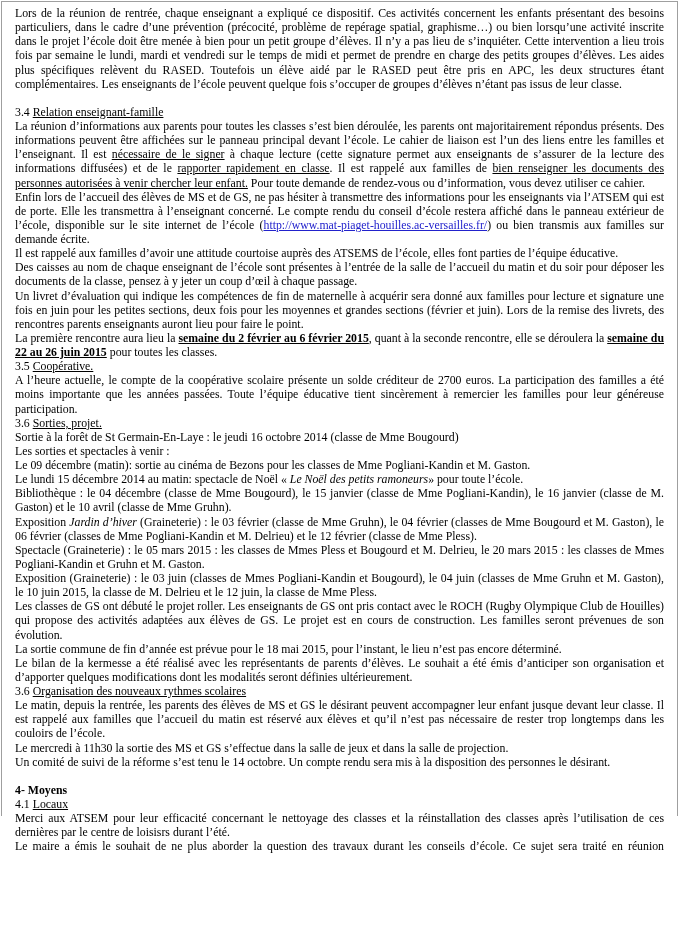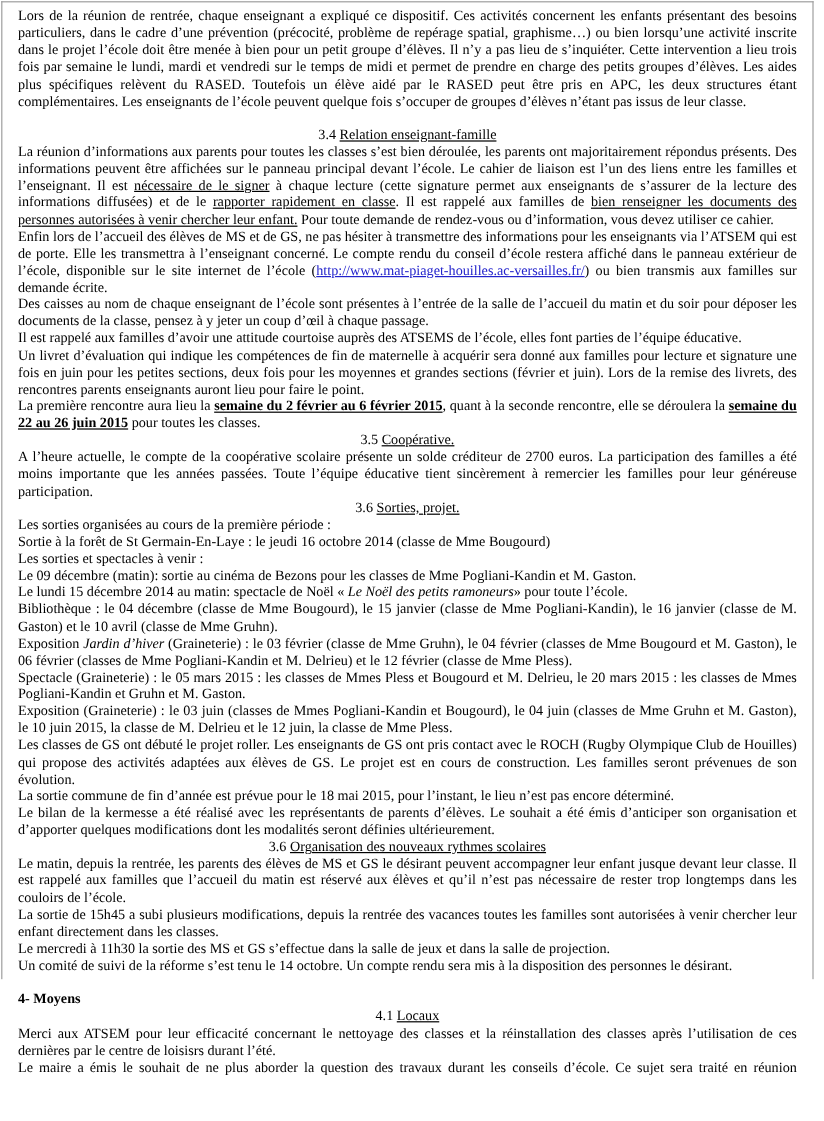--- a/index.html
+++ b/index.html
@@ -30,21 +30,21 @@
   }
   .content {
     padding: 4px 13px 0 13px;
   }
   p, .heading, .center-heading {
     margin: 0;
     padding: 0;
   }
   p.paragraph { text-align: justify; }
   p.paragraph.jlast { text-align-last: justify; }
-  .heading { text-align: center; }
+  .heading { text-align: left; }
   .center-heading { text-align: left; font-weight: bold; }
   .spacer { height: 14.13px; }
   .u { text-decoration: underline; }
   .b { font-weight: bold; }
   .i { font-style: italic; }
   a.doclink {
     color: #2222cc;
     text-decoration: underline;
     cursor: pointer;
   }
@@ -52,42 +52,40 @@
 </head>
 <body>
 
 <div class="page">
   <div class="content" id="doc-body">
       <p class="paragraph"><span>Lors de la réunion de rentrée, chaque enseignant a expliqué ce dispositif. Ces activités concernent les enfants présentant des besoins particuliers, dans le cadre d’une prévention (précocité, problème de repérage spatial, graphisme…) ou bien lorsqu’une activité inscrite dans le projet l’école doit être menée à bien pour un petit groupe d’élèves. Il n’y a pas lieu de s’inquiéter. Cette intervention a lieu trois fois par semaine le lundi, mardi et vendredi sur le temps de midi et permet de prendre en charge des petits groupes d’élèves. Les aides plus spécifiques relèvent du RASED. Toutefois un élève aidé par le RASED peut être pris en APC, les deux structures étant complémentaires. Les enseignants de l’école peuvent quelque fois s’occuper de groupes d’élèves n’étant pas issus de leur classe.</span></p>
       <div class="spacer"></div>
       <div class="heading"><span>3.4 </span><span class="u">Relation enseignant-famille</span></div>
       <p class="paragraph"><span>La réunion d’informations aux parents pour toutes les classes s’est bien déroulée, les parents ont majoritairement répondus présents. Des informations peuvent être affichées sur le panneau principal devant l’école. Le cahier de liaison est l’un des liens entre les familles et l’enseignant. Il est </span><span class="u">nécessaire de le signer</span><span> à chaque lecture (cette signature permet aux enseignants de s’assurer de la lecture des informations diffusées) et de le </span><span class="u">rapporter rapidement en classe</span><span>. Il est rappelé aux familles de </span><span class="u">bien renseigner les documents des personnes autorisées à venir chercher leur enfant.</span><span> Pour toute demande de rendez-vous ou d’information, vous devez utiliser ce cahier.</span></p>
       <p class="paragraph"><span>Enfin lors de l’accueil des élèves de MS et de GS, ne pas hésiter à transmettre des informations pour les enseignants via l’ATSEM qui est de porte. Elle les transmettra à l’enseignant concerné. Le compte rendu du conseil d’école restera affiché dans le panneau extérieur de l’école, disponible sur le site internet de l’école (</span><a class="doclink" href="#">http://www.mat-piaget-houilles.ac-versailles.fr/</a><span>) ou bien transmis aux familles sur demande écrite.</span></p>
+      <p class="paragraph"><span>Il est rappelé aux familles d’avoir une attitude courtoise auprès des ATSEMS de l’école, elles font parties de l’équipe éducative.</span></p>
       <p class="paragraph"><span>Des caisses au nom de chaque enseignant de l’école sont présentes à l’entrée de la salle de l’accueil du matin et du soir pour déposer les documents de la classe, pensez à y jeter un coup d’œil à chaque passage.</span></p>
-      <p class="paragraph"><span>Il est rappelé aux familles d’avoir une attitude courtoise auprès des ATSEMS de l’école, elles font parties de l’équipe éducative.</span></p>
       <p class="paragraph"><span>Un livret d’évaluation qui indique les compétences de fin de maternelle à acquérir sera donné aux familles pour lecture et signature une fois en juin pour les petites sections, deux fois pour les moyennes et grandes sections (février et juin). Lors de la remise des livrets, des rencontres parents enseignants auront lieu pour faire le point.</span></p>
       <p class="paragraph"><span>La première rencontre aura lieu la </span><span class="u b">semaine du 2 février au 6 février 2015</span><span>, quant à la seconde rencontre, elle se déroulera la </span><span class="u b">semaine du 22 au 26 juin 2015</span><span> pour toutes les classes.</span></p>
       <div class="heading"><span>3.5 </span><span class="u">Coopérative.</span></div>
       <p class="paragraph"><span>A l’heure actuelle, le compte de la coopérative scolaire présente un solde créditeur de 2700 euros. La participation des familles a été moins importante que les années passées. Toute l’équipe éducative tient sincèrement à remercier les familles pour leur généreuse participation.</span></p>
       <div class="heading"><span>3.6 </span><span class="u">Sorties, projet.</span></div>
-      <p class="paragraph"><span>Les sorties organisées au cours de la première période :</span></p>
       <p class="paragraph"><span>Sortie à la forêt de St Germain-En-Laye : le jeudi 16 octobre 2014 (classe de Mme Bougourd)</span></p>
       <p class="paragraph"><span>Les sorties et spectacles à venir :</span></p>
       <p class="paragraph"><span>Le 09 décembre (matin): sortie au cinéma de Bezons pour les classes de Mme Pogliani-Kandin et M. Gaston.</span></p>
       <p class="paragraph"><span>Le lundi 15 décembre 2014 au matin: spectacle de Noël « </span><span class="i">Le Noël des petits ramoneurs</span><span>» pour toute l’école.</span></p>
       <p class="paragraph"><span>Bibliothèque : le 04 décembre (classe de Mme Bougourd), le 15 janvier (classe de Mme Pogliani-Kandin), le 16 janvier (classe de M. Gaston) et le 10 avril (classe de Mme Gruhn).</span></p>
       <p class="paragraph"><span>Exposition </span><span class="i">Jardin d’hiver</span><span> (Graineterie) : le 03 février (classe de Mme Gruhn), le 04 février (classes de Mme Bougourd et M. Gaston), le 06 février (classes de Mme Pogliani-Kandin et M. Delrieu) et le 12 février (classe de Mme Pless).</span></p>
       <p class="paragraph"><span>Spectacle (Graineterie) : le 05 mars 2015 : les classes de Mmes Pless et Bougourd et M. Delrieu, le 20 mars 2015 : les classes de Mmes Pogliani-Kandin et Gruhn et M. Gaston.</span></p>
       <p class="paragraph"><span>Exposition (Graineterie) : le 03 juin (classes de Mmes Pogliani-Kandin et Bougourd), le 04 juin (classes de Mme Gruhn et M. Gaston), le 10 juin 2015, la classe de M. Delrieu et le 12 juin, la classe de Mme Pless.</span></p>
       <p class="paragraph"><span>Les classes de GS ont débuté le projet roller. Les enseignants de GS ont pris contact avec le ROCH (Rugby Olympique Club de Houilles) qui propose des activités adaptées aux élèves de GS. Le projet est en cours de construction. Les familles seront prévenues de son évolution.</span></p>
       <p class="paragraph"><span>La sortie commune de fin d’année est prévue pour le 18 mai 2015, pour l’instant, le lieu n’est pas encore déterminé.</span></p>
       <p class="paragraph"><span>Le bilan de la kermesse a été réalisé avec les représentants de parents d’élèves. Le souhait a été émis d’anticiper son organisation et d’apporter quelques modifications dont les modalités seront définies ultérieurement.</span></p>
       <div class="heading"><span>3.6 </span><span class="u">Organisation des nouveaux rythmes scolaires</span></div>
       <p class="paragraph"><span>Le matin, depuis la rentrée, les parents des élèves de MS et GS le désirant peuvent accompagner leur enfant jusque devant leur classe. Il est rappelé aux familles que l’accueil du matin est réservé aux élèves et qu’il n’est pas nécessaire de rester trop longtemps dans les couloirs de l’école.</span></p>
-      <p class="paragraph"><span>La sortie de 15h45 a subi plusieurs modifications, depuis la rentrée des vacances toutes les familles sont autorisées à venir chercher leur enfant directement dans les classes.</span></p>
       <p class="paragraph"><span>Le mercredi à 11h30 la sortie des MS et GS s’effectue dans la salle de jeux et dans la salle de projection.</span></p>
       <p class="paragraph"><span>Un comité de suivi de la réforme s’est tenu le 14 octobre. Un compte rendu sera mis à la disposition des personnes le désirant.</span></p>
       <div class="spacer"></div>
       <div class="center-heading"><span>4- Moyens</span></div>
       <div class="heading"><span>4.1 </span><span class="u">Locaux</span></div>
       <p class="paragraph"><span>Merci aux ATSEM pour leur efficacité concernant le nettoyage des classes et la réinstallation des classes après l’utilisation de ces dernières par le centre de loisisrs durant l’été.</span></p>
       <p class="paragraph jlast"><span>Le maire a émis le souhait de ne plus aborder la question des travaux durant les conseils d’école. Ce sujet sera traité en réunion</span></p>
     </div>
 </div>
 

